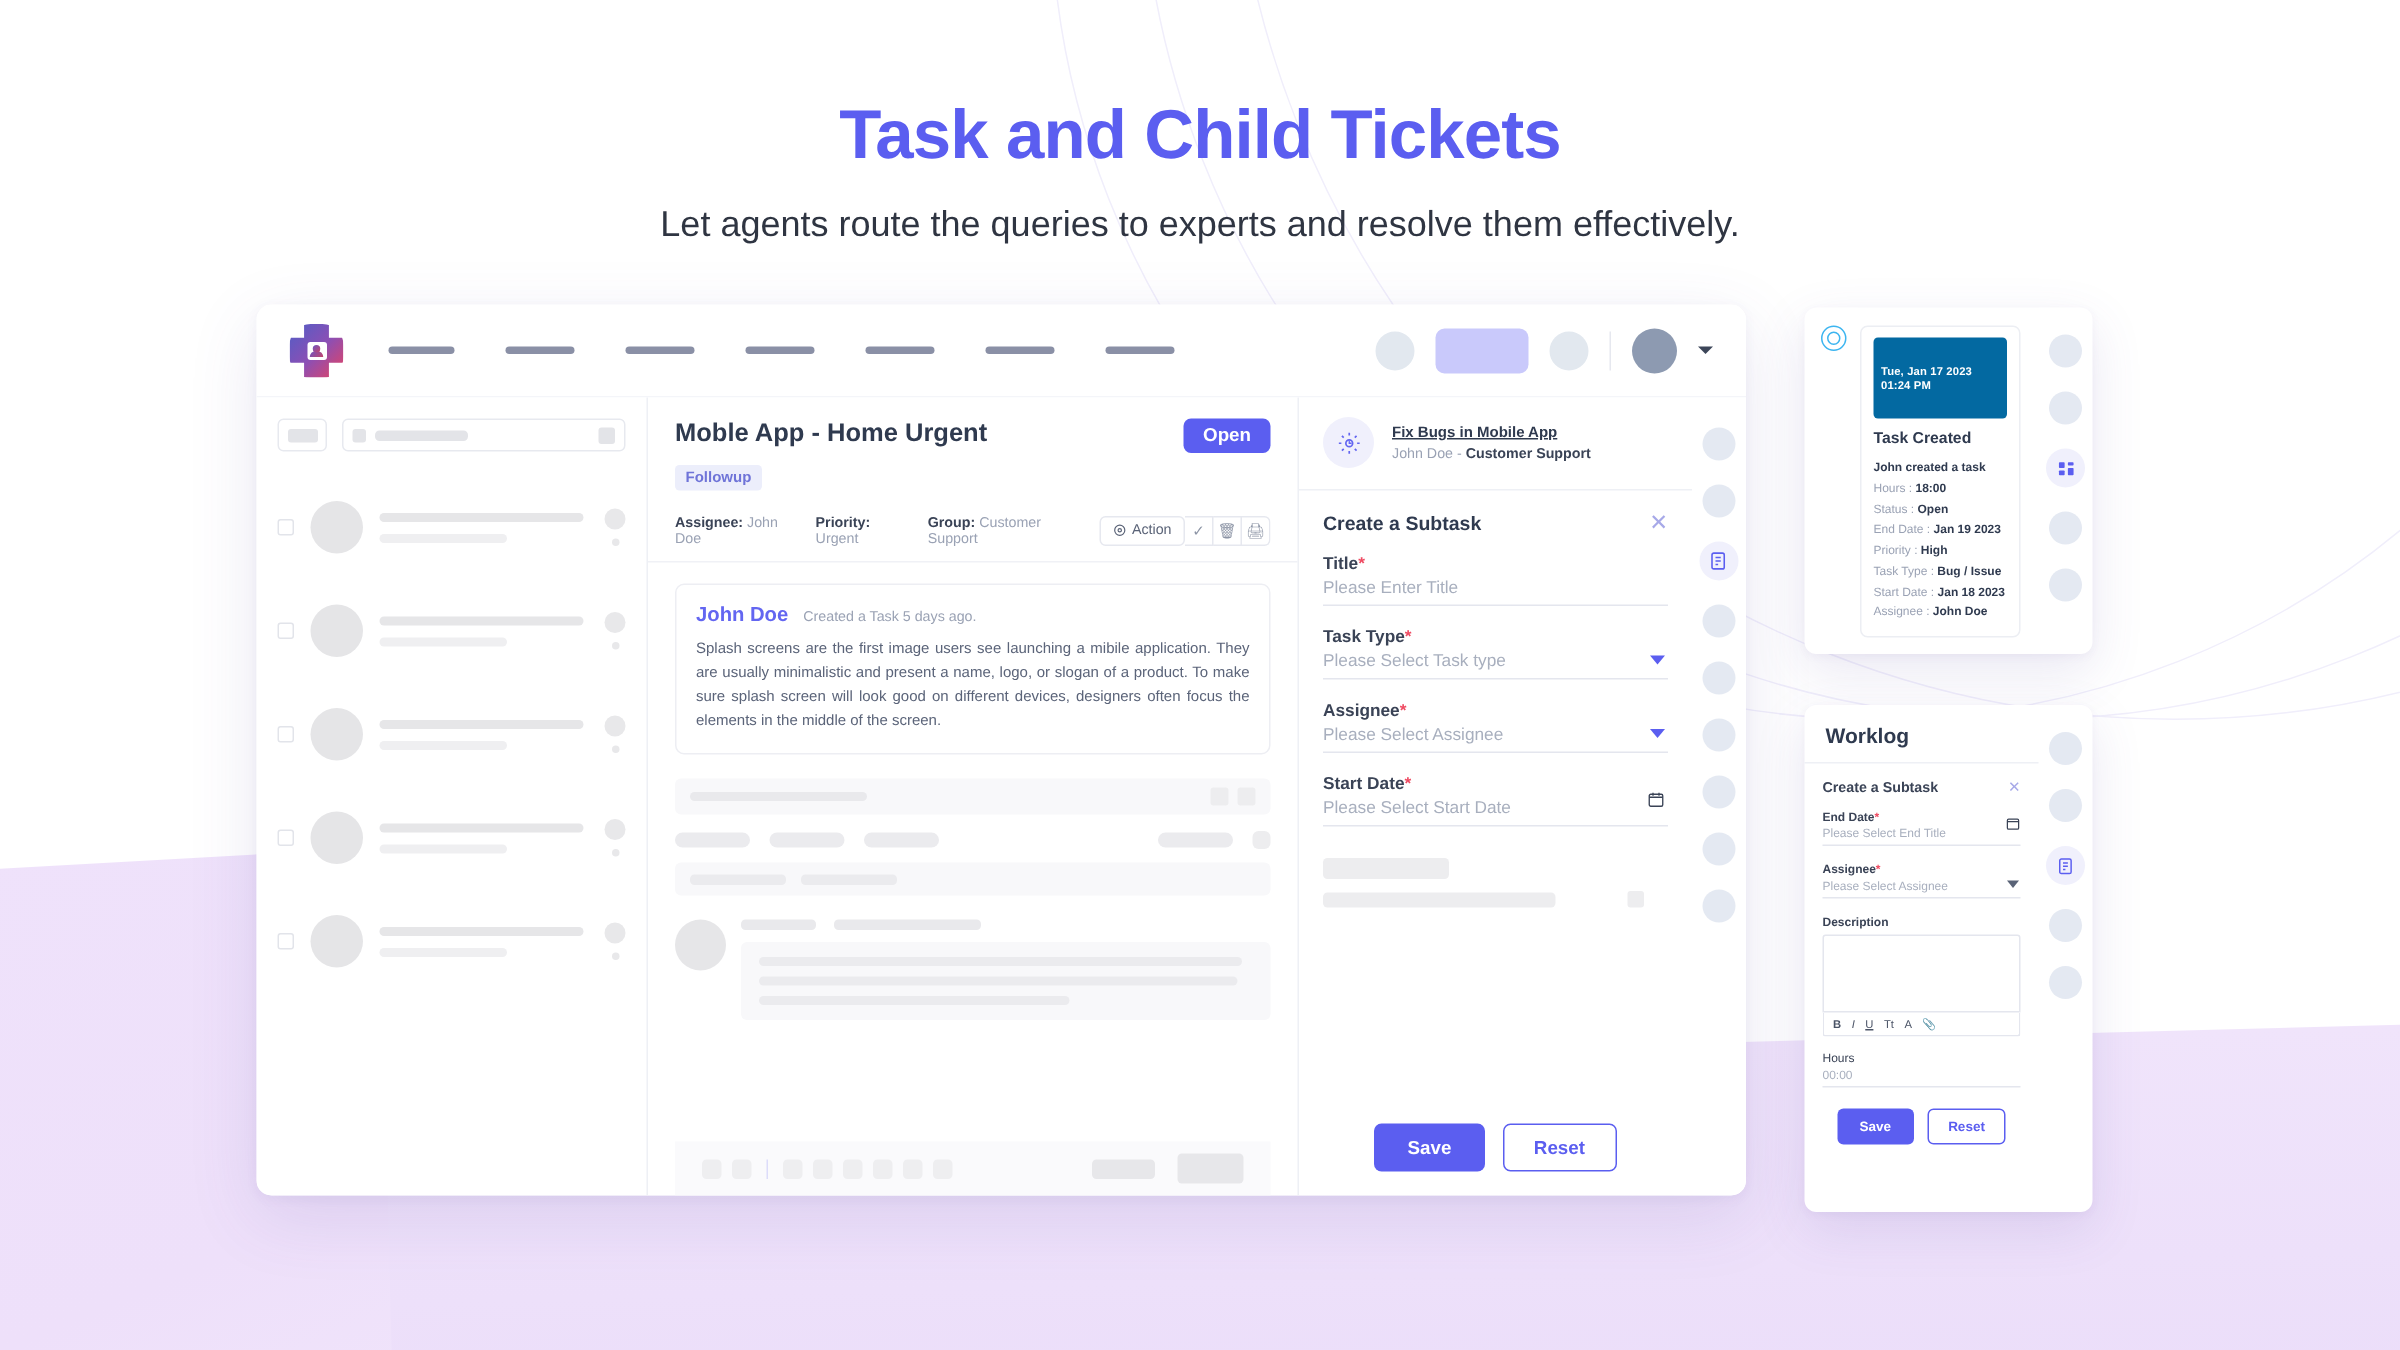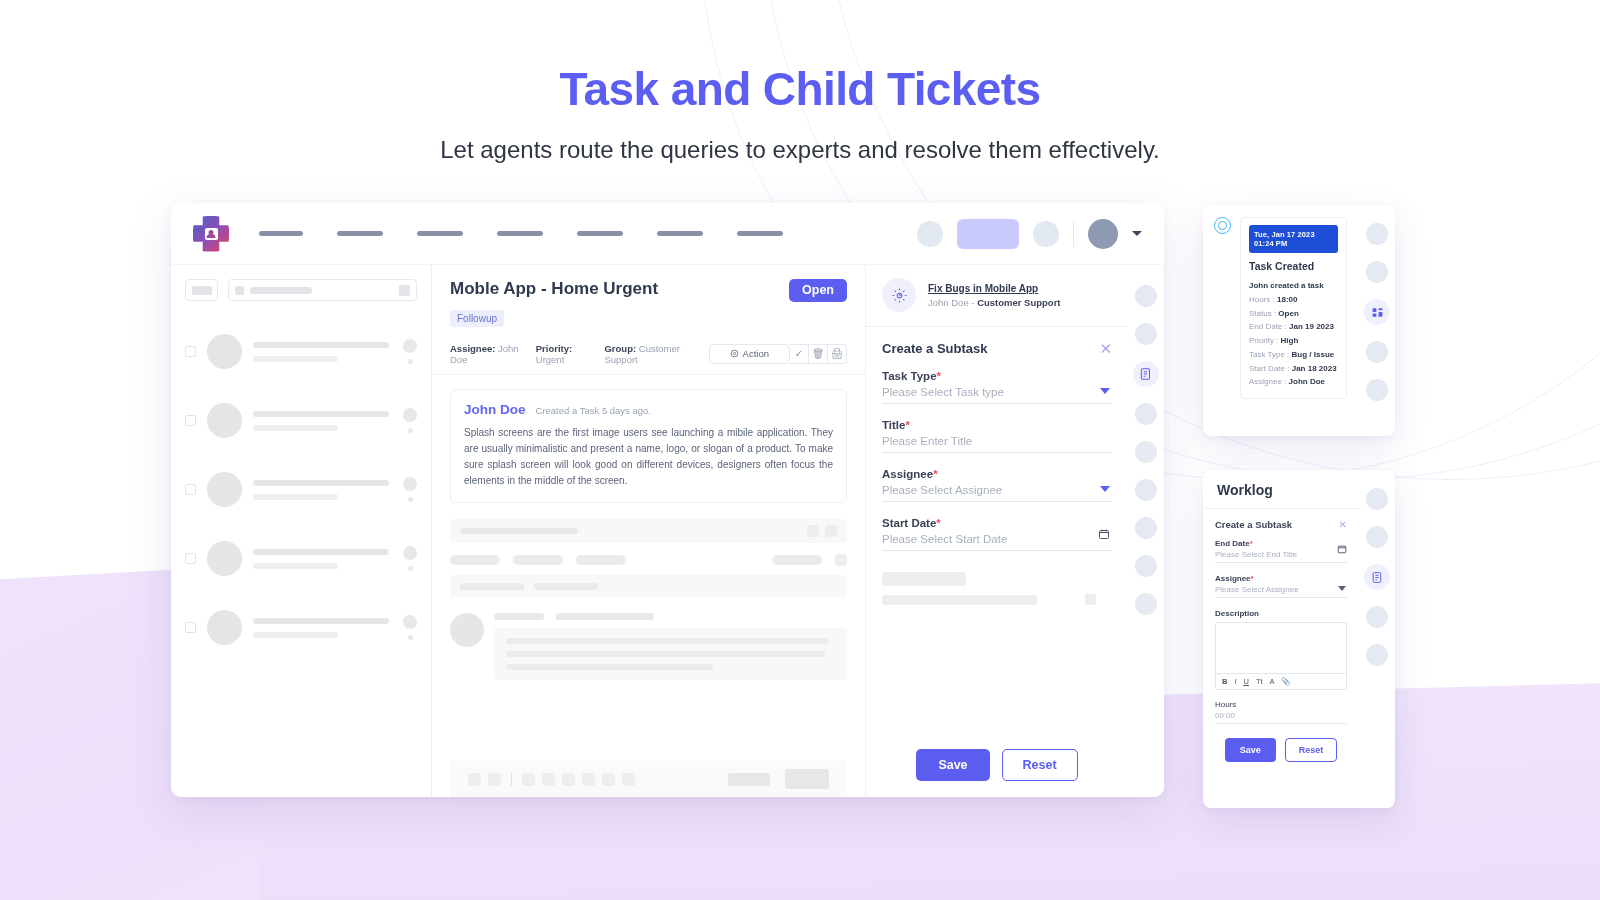--- a/index.html
+++ b/index.html
@@ -114,33 +114,33 @@
   .col-mid { flex: 1; min-width: 0; background: #fff; display: flex; flex-direction: column; border-right: 1px solid #eef0f5;}
   .tk-head { padding: 14px 18px 10px 18px; }
   .tk-title-row { display: flex; align-items: flex-start; justify-content: space-between; }
   .tk-title { font-size: 17px; font-weight: 700; color: #2f3a4f; }
   .tk-open {
     background: #5b5ef0; color: #fff; font-size: 12.5px; font-weight: 700;
     padding: 5px 13px; border-radius: 5px; line-height: 1;
   }
   .tk-tag {
     display:inline-block; margin-top: 8px;
-    background: #eceefb; color: #6f74d8; font-size: 10px; padding: 3px 7px; border-radius: 3px;
+    background: #eceefb; color: #6f74d8; font-size: 10px; padding: 3px 7px; border-radius: 3px; font-weight: bold;
   }
   .tk-meta-row {
     display: flex; align-items: center; gap: 14px;
     padding: 6px 18px 9px 18px; border-bottom: 1px solid #f0f1f6;
     font-size: 9.5px;
   }
   .tk-meta b { color: #3a4356; font-weight: 700; }
   .tk-meta span { color: #9aa2b4; }
   .tk-actions { margin-left: auto; display: flex; align-items: center; }
   .tk-actbtn {
     border: 1px solid #e6e8ef; border-radius: 4px; height: 20px;
-    display:flex; align-items:center; gap:4px; padding: 0 20px;
+    display:flex; align-items:center; gap:4px; padding: 0 8px;
     font-size: 9.5px; color: #5a6377;
   }
   .tk-icnbtn {
     border: 1px solid #e6e8ef; border-left: none; height: 20px; width: 19px;
     display:flex; align-items:center; justify-content:center; color: #8d95a6; font-size: 10px;
   }
   .tk-icnbtn:first-of-type { border-left: 1px solid #e6e8ef; border-radius: 4px 0 0 4px; margin-left: 8px;}
   .tk-icnbtn:last-of-type { border-radius: 0 4px 4px 0;}
 
   .tk-comment {
@@ -235,22 +235,22 @@
   .sp-head { font-size: 14px; font-weight: 700; color: #2f3a4f; padding: 12px 14px 10px 14px; border-bottom: 1px solid #eef0f5;}
   .sp-rail { width: 36px; flex:0 0 36px; display:flex; flex-direction:column; align-items:center; gap:16px; padding-top: 18px;}
 
   
   #timeline-panel { left: 1203px; top: 205px; width: 192px; height: 231px; }
   .tl-row { display: flex; gap: 9px; padding: 12px 12px 14px 11px; }
   .tl-mark { width: 17px; height: 17px; flex:0 0 17px; border-radius: 50%; border: 1.4px solid #3cb5f0; display:flex;align-items:center;justify-content:center;}
   .tl-mark i { width: 9px; height: 9px; border-radius:50%; border: 1.2px solid #3cb5f0;}
   .tl-card { flex: 1; border: 1px solid #eceef3; border-radius: 5px; padding: 7px 8px 9px 8px; }
   .tl-badge {
-    background: #1d4ed8; color: #fff; font-size: 7.5px; font-weight: 700;
-    padding: 5px 5px; border-radius: 3px; display: inline-block; letter-spacing: .1px;
+    background: #0369a1; color: #fff; font-size: 7.5px; font-weight: 700;
+    padding: 18px 5px; border-radius: 3px; display: inline-block; letter-spacing: .1px;
   }
   .tl-evt { font-size: 10.5px; font-weight: 700; color: #2f3a4f; margin: 7px 0 7px 0; }
   .tl-line { font-size: 8px; color: #9aa2b4; line-height: 1.72; }
   .tl-line b { color: #2f3a4f; font-weight: 700; }
   .tl-first { color:#2f3a4f; font-weight:700; }
 
   
   #worklog-panel { left: 1203px; top: 470px; width: 192px; height: 338px; }
   .wl-body { padding: 0; }
   .wl-form { padding: 10px 12px 0 12px; }
@@ -493,28 +493,28 @@
         </div>
       </div>
 
       <div class="form">
         <div class="form-head">
           <div class="form-title">Create a Subtask</div>
           <div class="form-x">✕</div>
         </div>
 
         <div class="fld">
+          <div class="fld-lb"><span>Title</span><s>*</s></div>
+          <div class="fld-ph">Please Enter Title</div>
+        </div>
+
+        <div class="fld">
           <div class="fld-lb"><span>Task Type</span><s>*</s></div>
           <div class="fld-ph">Please Select Task type</div>
           <div class="fld-caret"></div>
-        </div>
-
-        <div class="fld">
-          <div class="fld-lb"><span>Title</span><s>*</s></div>
-          <div class="fld-ph">Please Enter Title</div>
         </div>
 
         <div class="fld">
           <div class="fld-lb"><span>Assignee</span><s>*</s></div>
           <div class="fld-ph">Please Select Assignee</div>
           <div class="fld-caret"></div>
         </div>
 
         <div class="fld">
           <div class="fld-lb"><span>Start Date</span><s>*</s></div>

